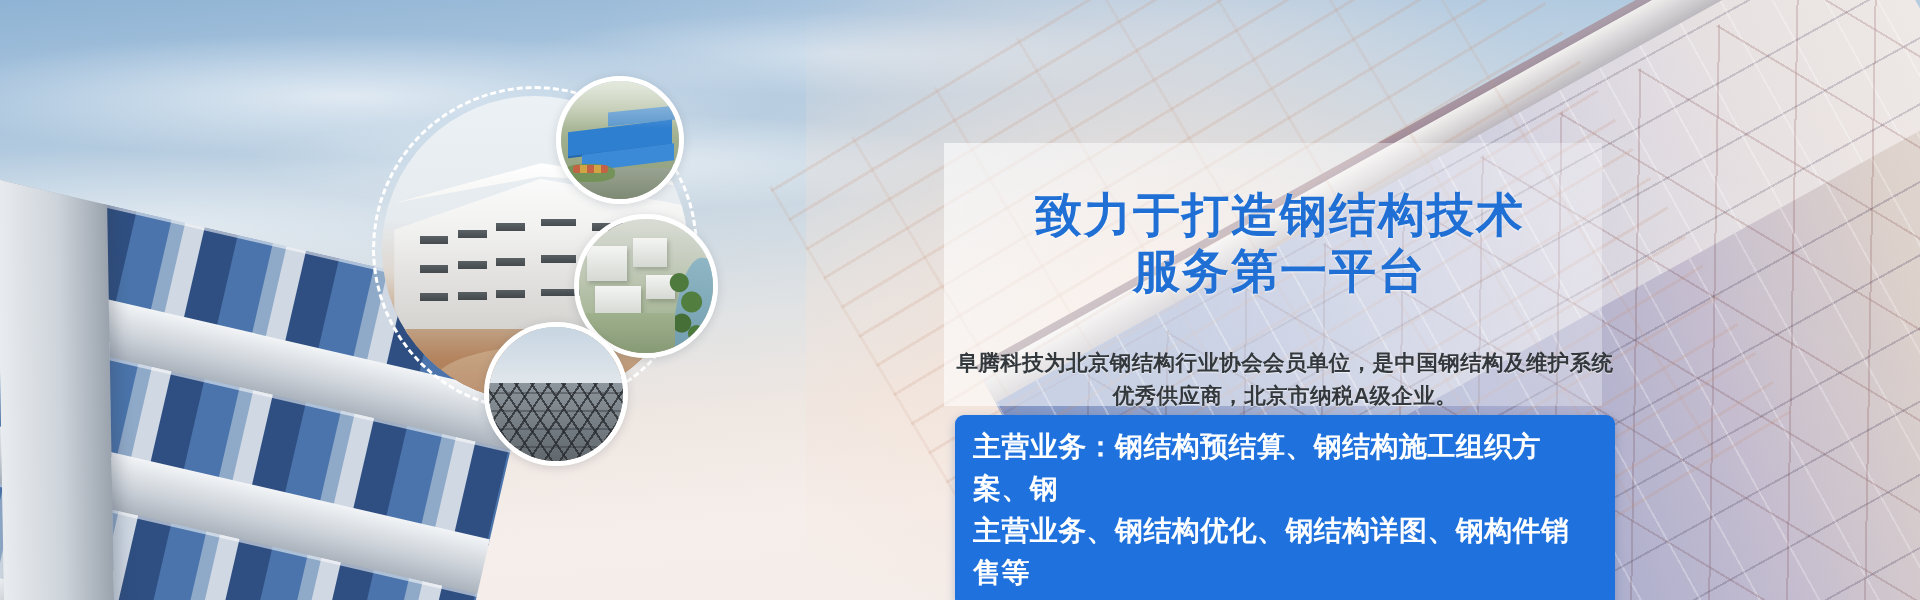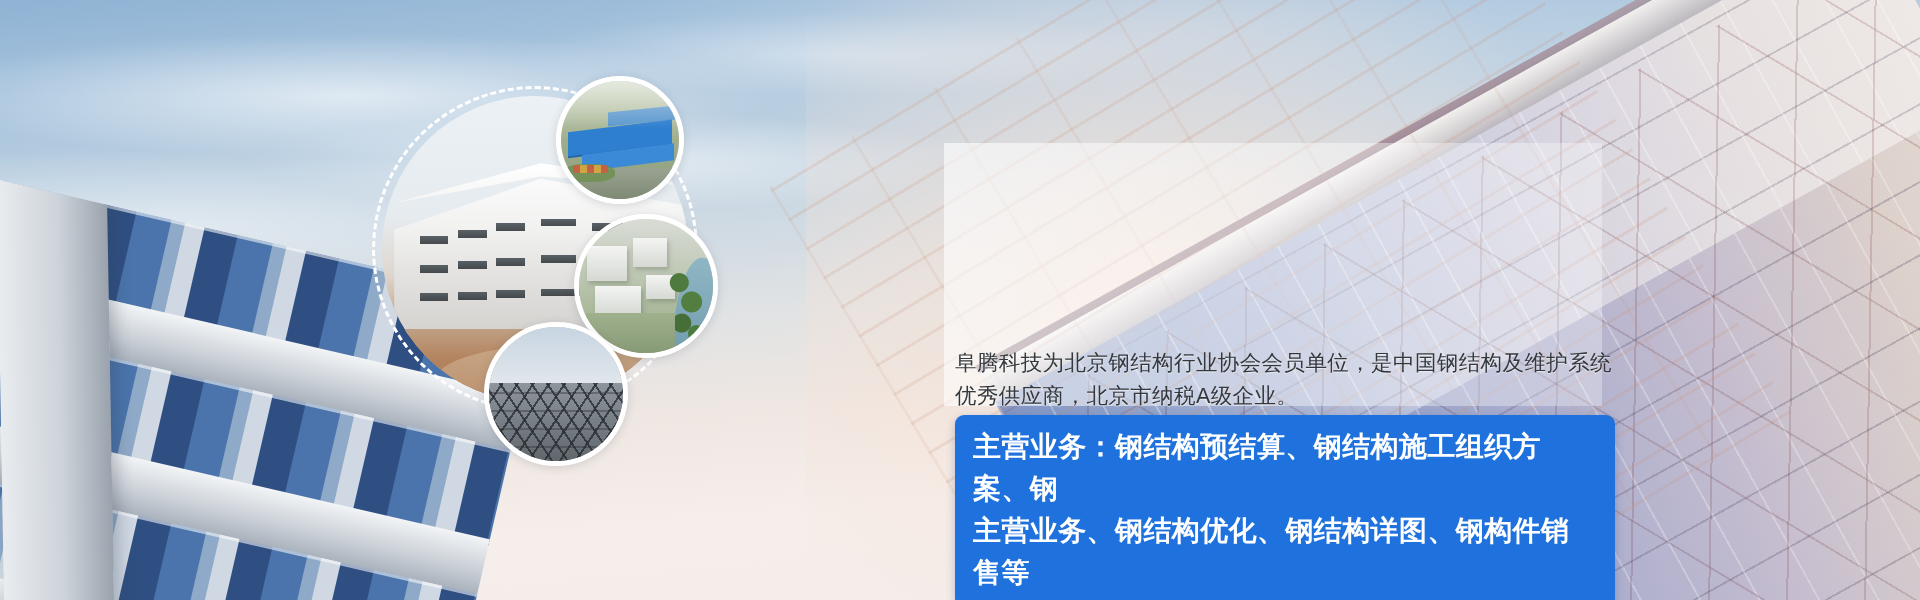--- a/index.html
+++ b/index.html
@@ -207,23 +207,23 @@
     text-align:center;
     text-shadow:0 1px 2px rgba(255,255,255,.75);
   }
   .headline .l2{display:block;}
 
   .subtitle{
     position:absolute;left:955px;top:325px;width:660px;
     color:#33383d;
     font-size:21.5px;
     line-height:1.55;
-    font-weight:400;
+    font-weight:700;
     letter-spacing:.4px;
-    text-align:left;
+    text-align:center;
     text-shadow:0 1px 1px rgba(255,255,255,.6);
   }
 
   .biz-box{
     position:absolute;left:955px;top:415px;width:660px;
     box-sizing:border-box;
     background:#1f72de;
     border-radius:9px;
     padding:11px 18px 13px 18px;
     color:#ffffff;
@@ -321,20 +321,21 @@
       <div class="p3">
         <div class="sky3"></div>
         <div class="truss"></div>
       </div>
     </div>
 
   </div>
 
   <div class="panel"></div>
 
+  <h1 class="headline"><span class="l1">致力于打造钢结构技术</span><span class="l2">服务第一平台</span></h1>
 
   <p class="subtitle"><span>阜腾科技为北京钢结构行业协会会员单位，是中国钢结构及维</span><span>护系统优秀供应商，北京市纳税A级企业。</span></p>
 
   <div class="biz-box">
       <span class="bl">主营业务：钢结构预结算、钢结构施工组织方案、钢</span>
       <span class="bl">主营业务、钢结构优化、钢结构详图、钢构件销售等</span>
     </div>
 
 </div>
 

